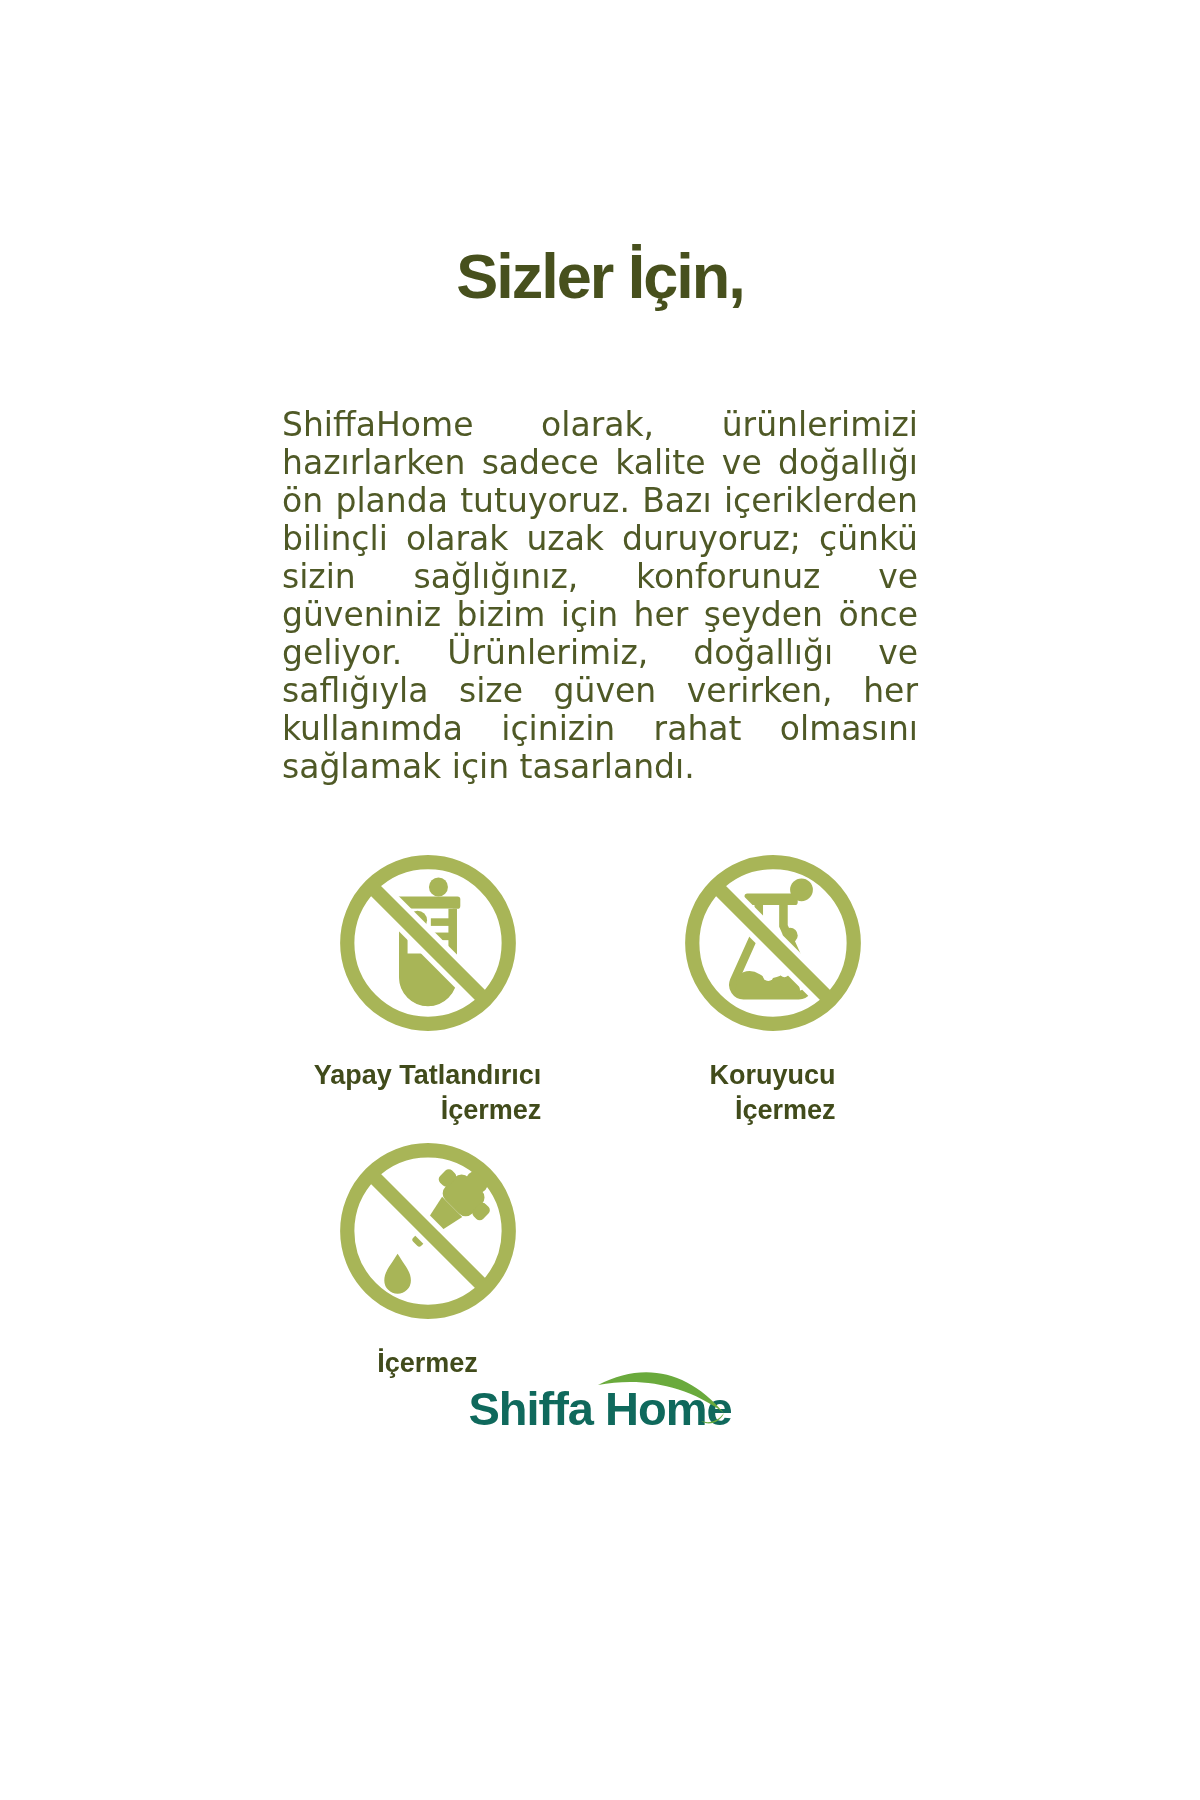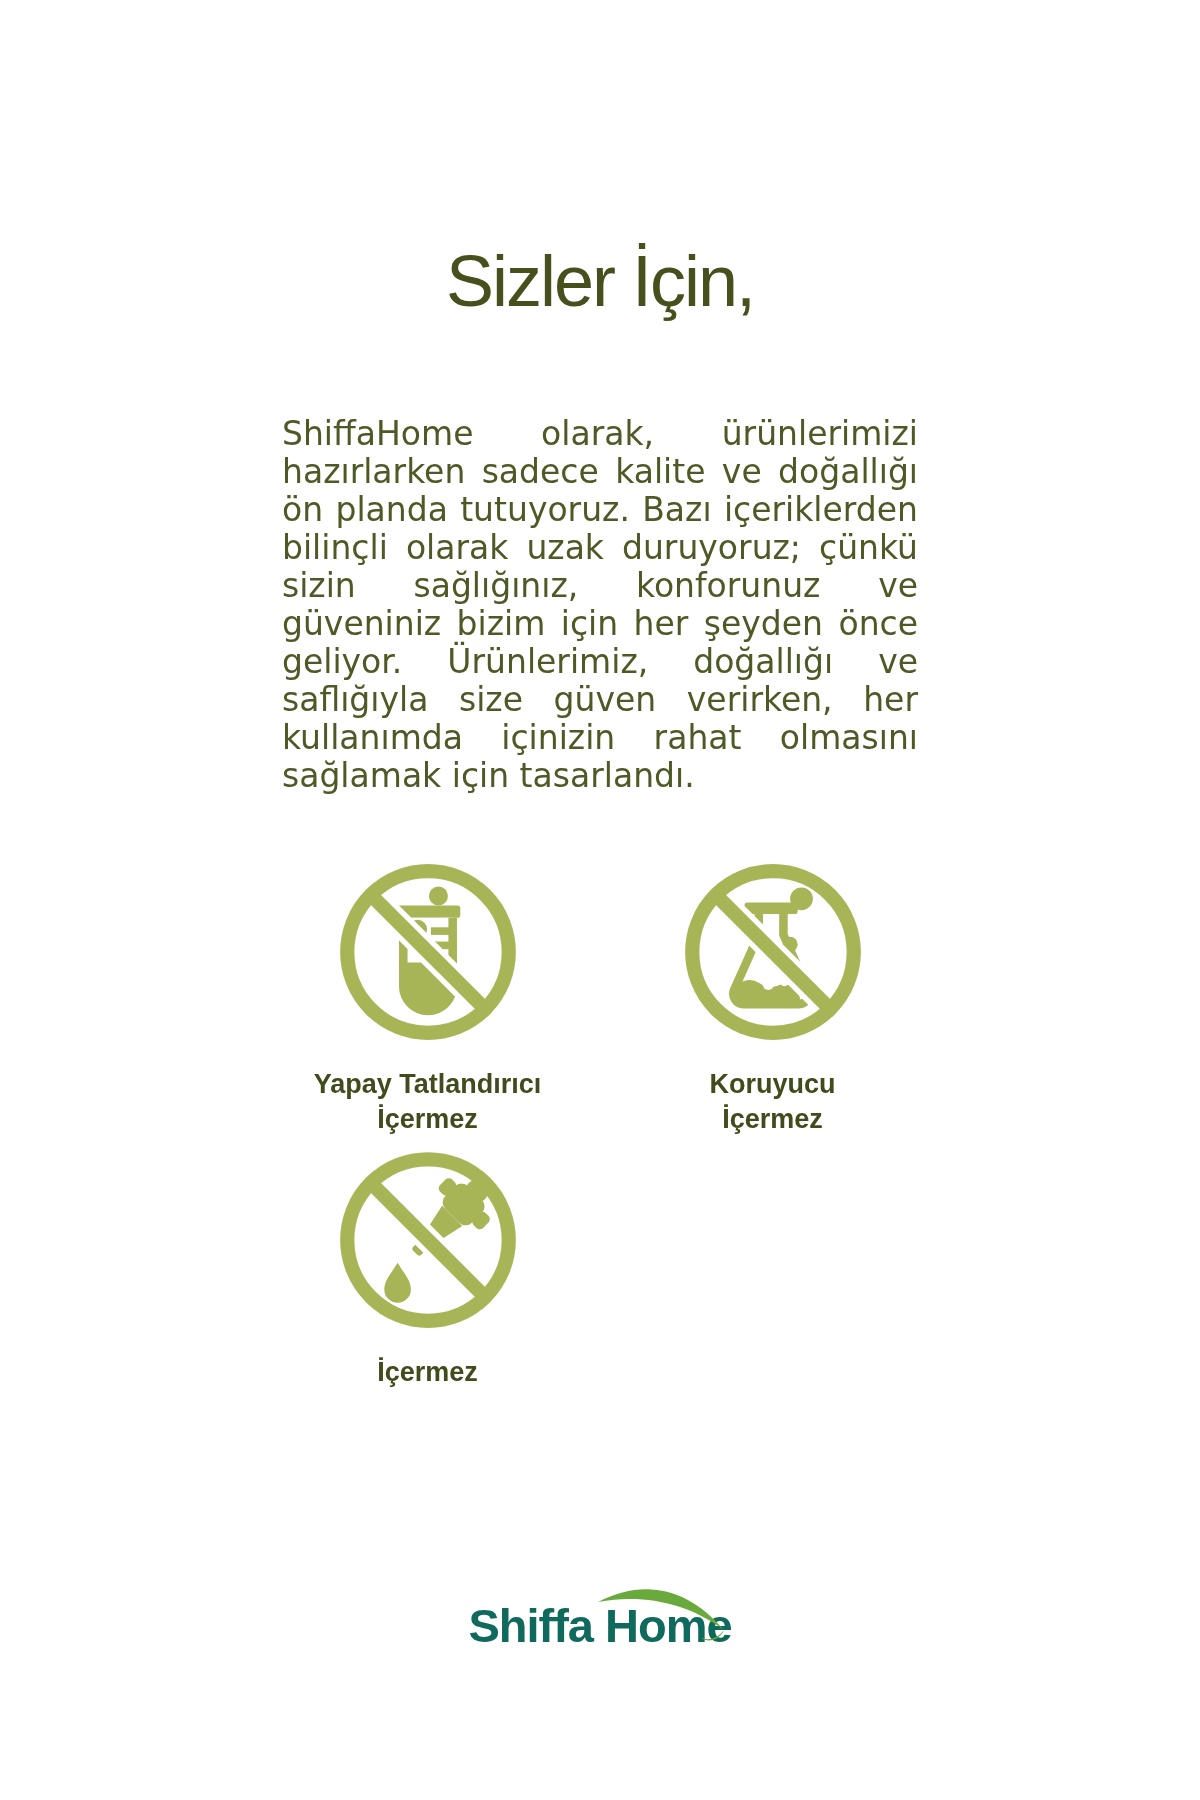--- a/index.html
+++ b/index.html
@@ -17,22 +17,22 @@
     width:1200px;height:1800px;
     background:var(--background);
     margin:0 auto;
     overflow:hidden;
     font-family:"Liberation Sans", sans-serif;
     position:relative;
   }
   .heading{
     padding-top:243px;
     text-align:center;
-    font-size:72px;
-    font-weight:normal;
+    font-size:63px;
+    font-weight:bold;
     letter-spacing:-2px;
     line-height:1.06;
     color:var(--heading);
   }
   .paragraph{
     width:636px;
     margin:96px auto 8px auto;
     font-size:33px;
     line-height:38px;
     text-align:justify;
@@ -52,25 +52,24 @@
     flex-direction:column;
     align-items:center;
     width:340px;
   }
   .badge svg{display:block;color:var(--icon-green);}
   .badge-label{
     margin-top:20px;
     font-size:27px;
     line-height:35px;
     font-weight:bold;
-    text-align:center;
+    text-align:right;
     color:var(--badge-label);
   }
   .logo{
-    margin-top:208px;
     display:flex;
     justify-content:center;
   }
   .logo-inner{
     position:relative;
     display:flex;
     align-items:baseline;
     gap:12px;
     font-size:47px;
     font-weight:bold;

